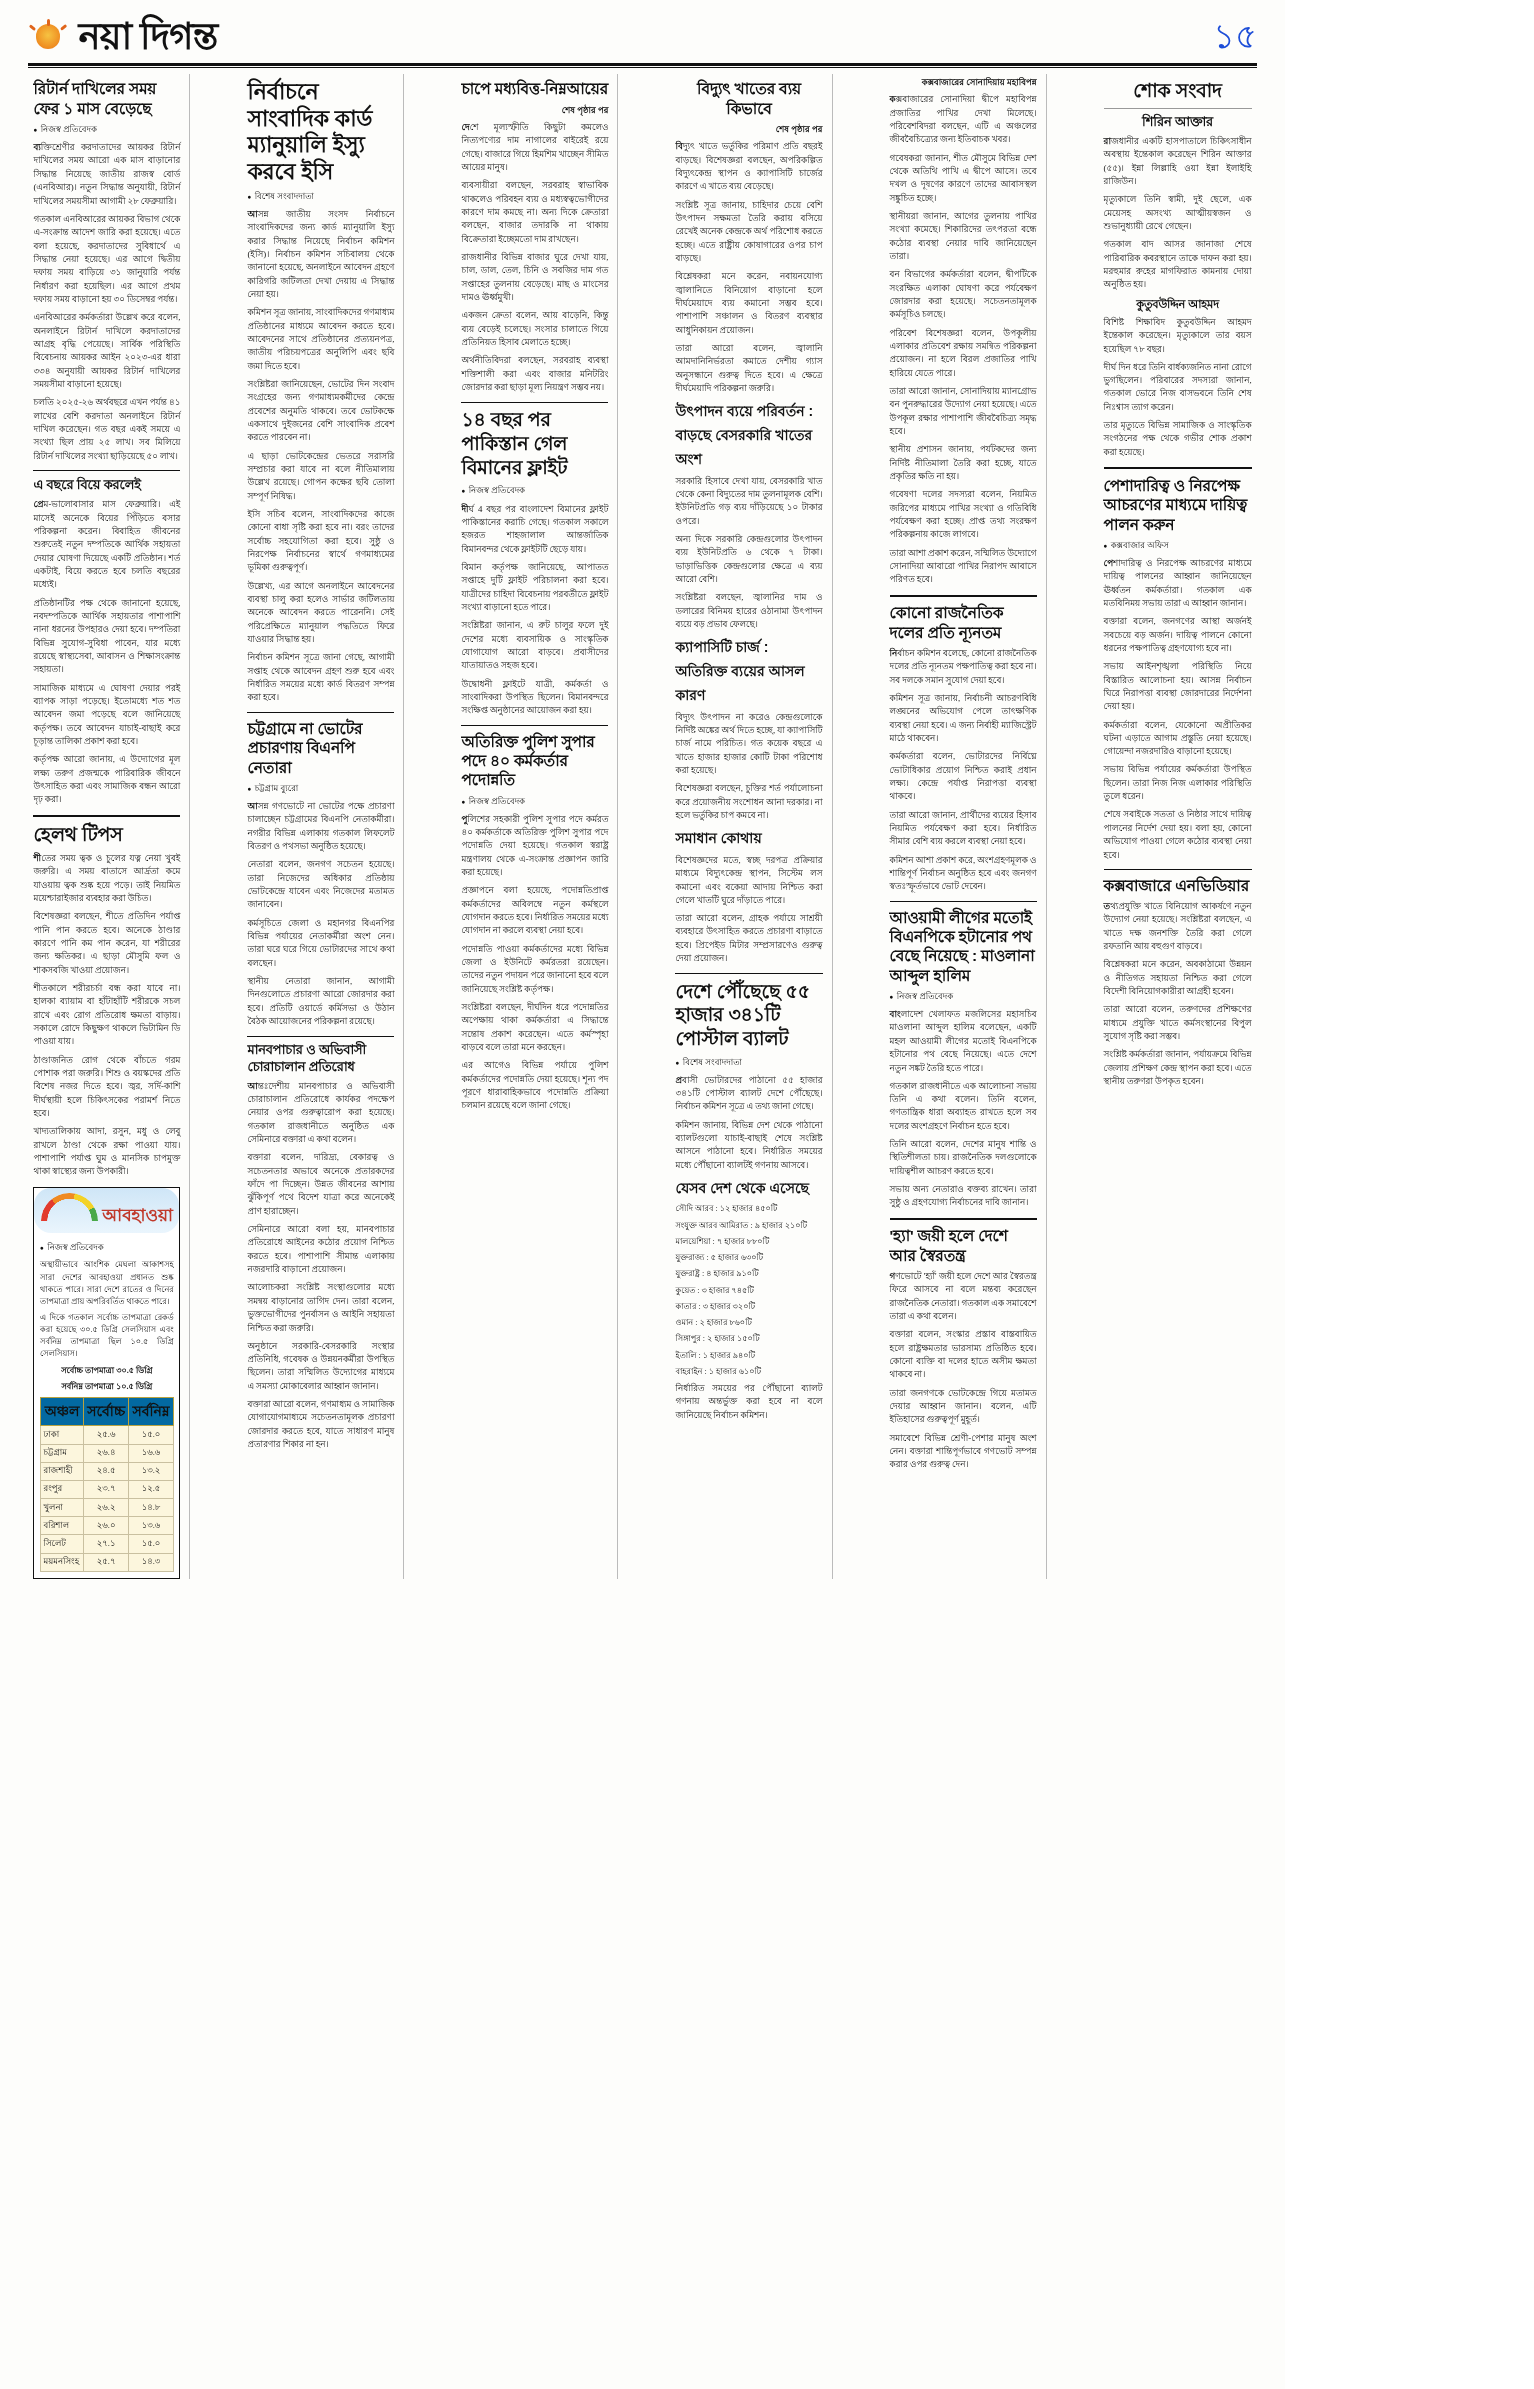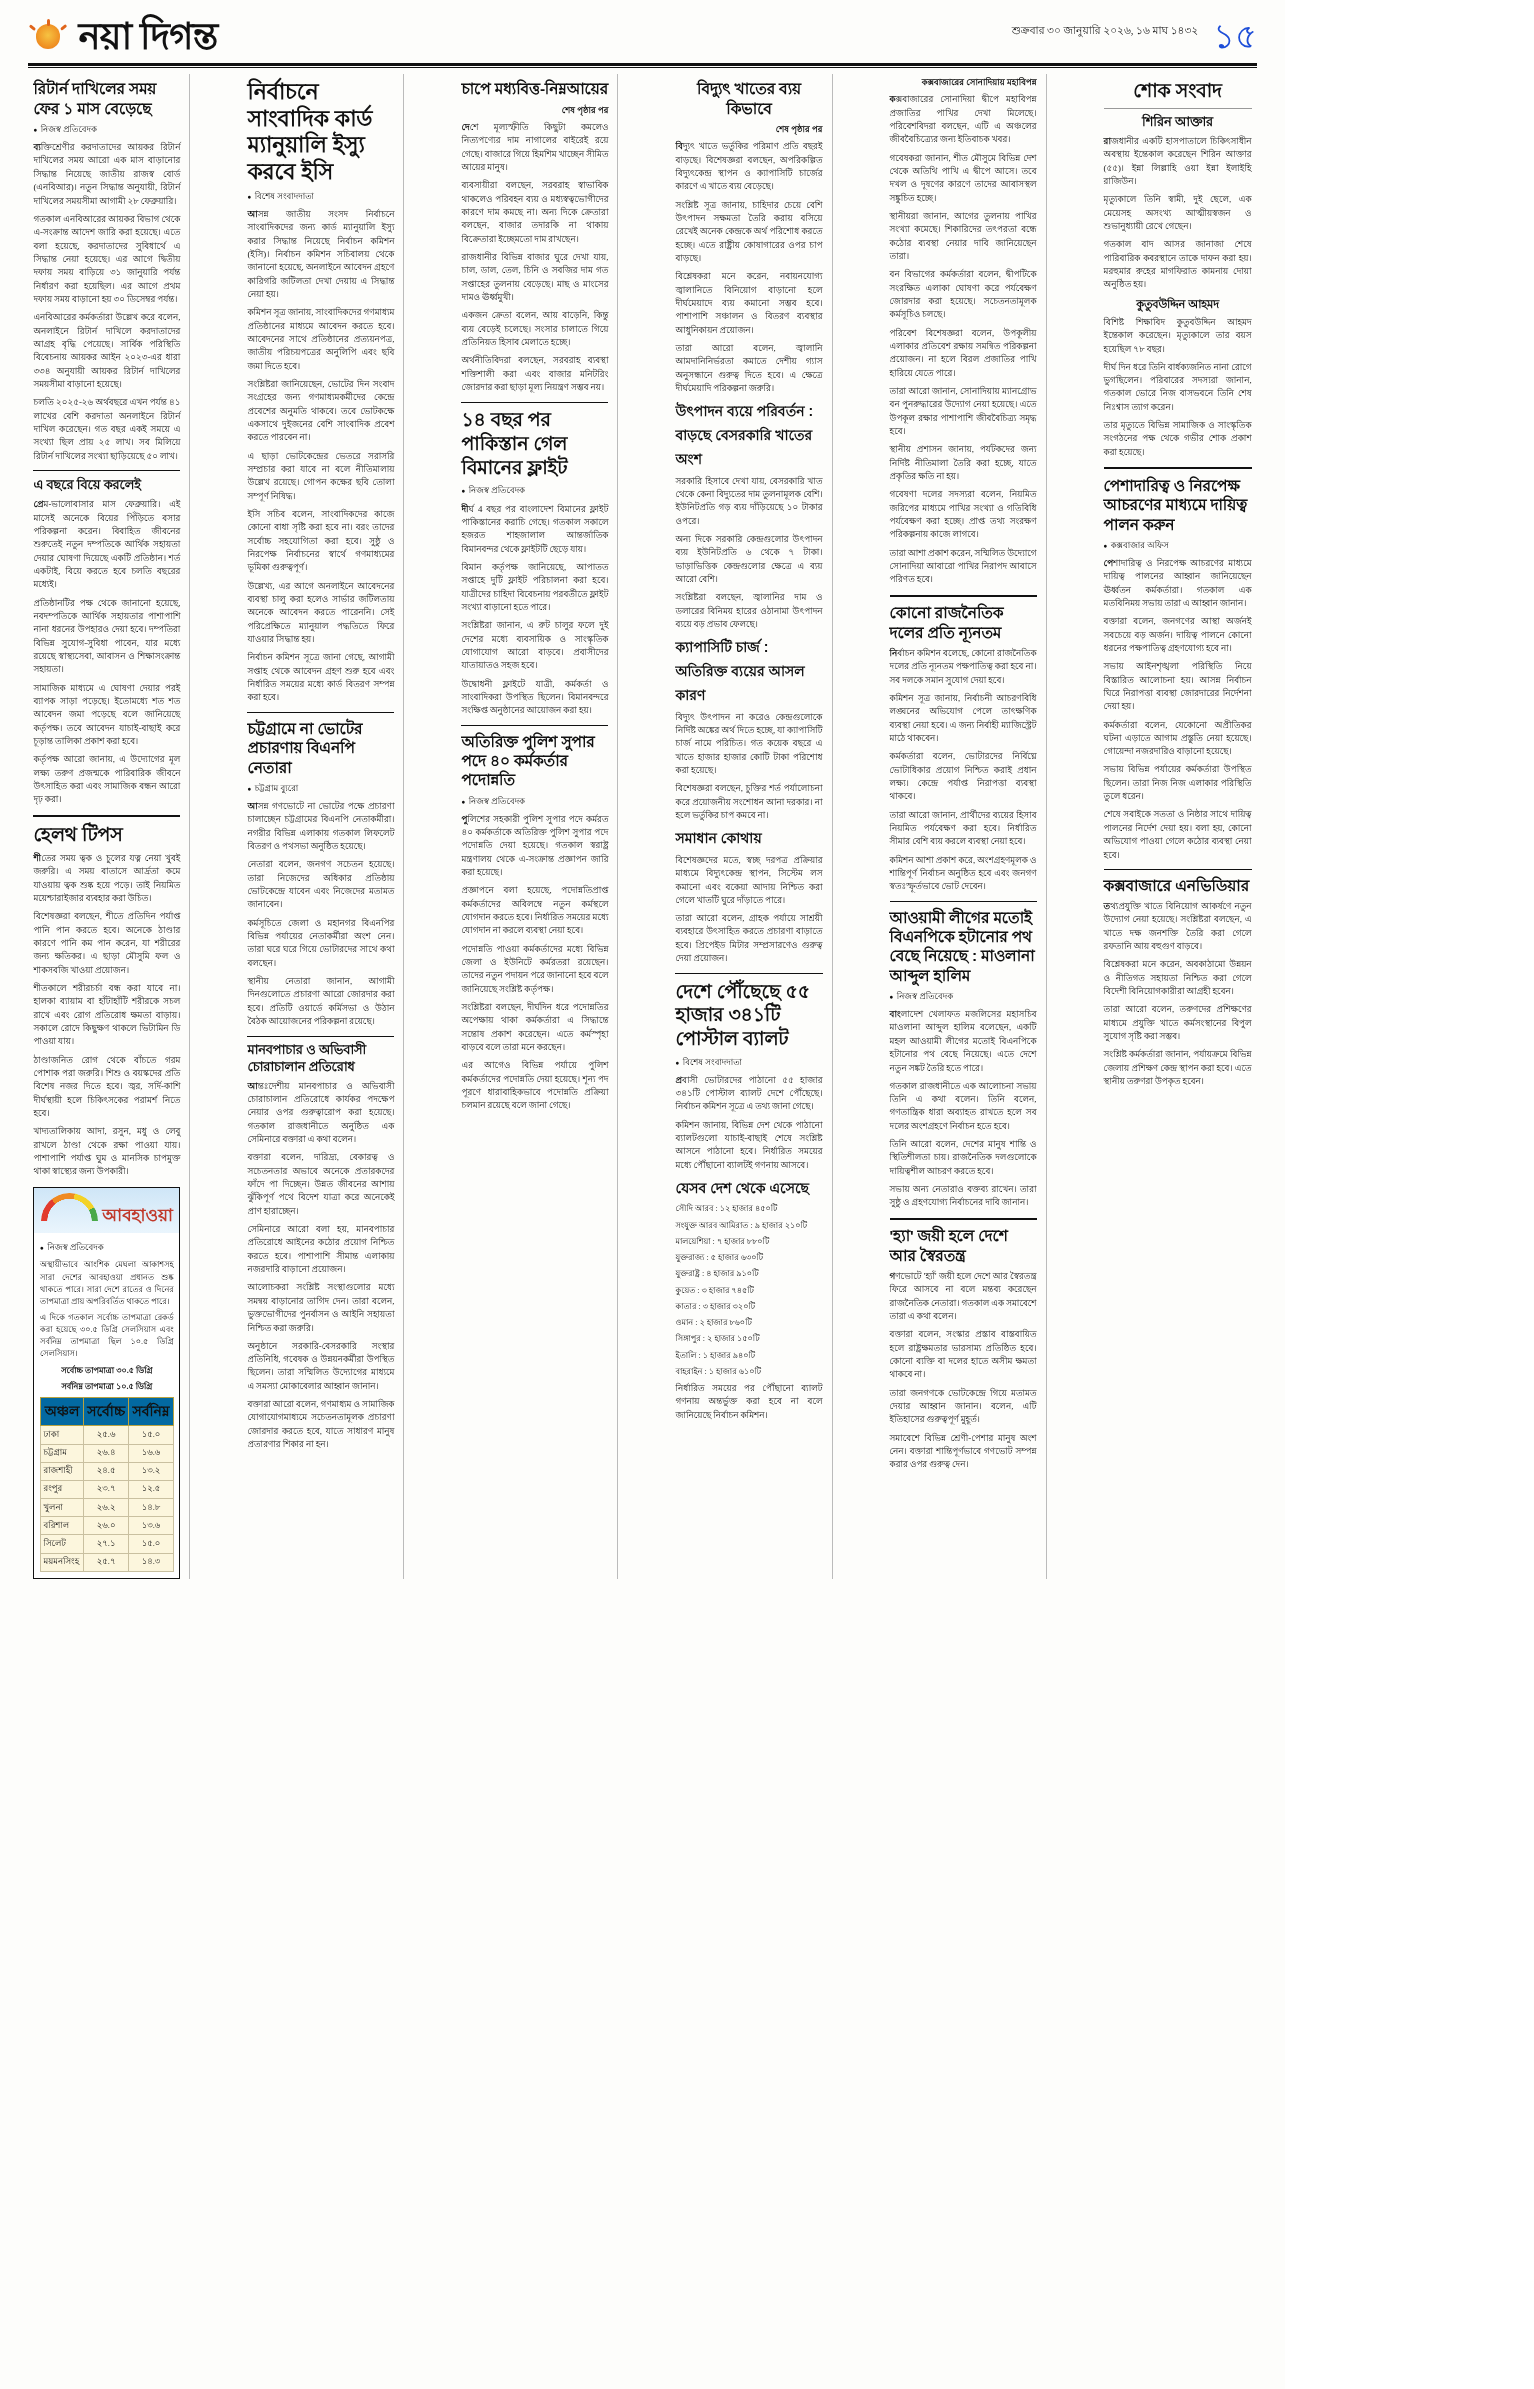--- a/index.html
+++ b/index.html
@@ -117,20 +117,21 @@
     border:0.8px solid #111;
     margin-top:8.1px;
     background:#fff;
     overflow:hidden;
   }
   .weather-top{
     background:linear-gradient(180deg,#cfe6f7 0%, #eaf5fd 100%);
     padding:4.9px 4.9px 3.3px 4.9px;
     position:relative;
     height:37px;
+    border-radius:17px;
   }
   .rainbow{
     position:absolute;left:6.5px;top:4.9px;width:57px;height:28px;
     border-radius:57px 57px 0 0;
     background:
       conic-gradient(from 270deg at 50% 100%, #e23b2e 0 14%, #f08a22 0 28%, #f3d227 0 42%, #4aa94a 0 56%, #2f6fd0 0 70%, #7b3fa0 0 100%);
     -webkit-mask:radial-gradient(circle at 50% 100%, transparent 0 55%, #000 56%);
             mask:radial-gradient(circle at 50% 100%, transparent 0 55%, #000 56%);
   }
   .weather-title{
@@ -165,21 +166,20 @@
     <div class="logo-wrap">
       <div class="logo-sun">
         <div class="disc"></div>
         <div class="ray" style="left:19px;top:-0.8px;"></div>
         <div class="ray" style="left:3.3px;top:4.9px;transform:rotate(-50deg);"></div>
         <div class="ray" style="left:34px;top:4.9px;transform:rotate(50deg);"></div>
       </div>
       <div class="logo-text">নয়া দিগন্ত</div>
     </div>
     <div class="masthead-mid">
-      <div>শুক্রবার ৩০ জানুয়ারি ২০২৬, ১৬ মাঘ ১৪৩২</div>
     </div>
     <div class="page-no">১৫</div>
   </div>
   <div class="rule-thick"></div>
   <div class="rule-thin"></div>
 
   <div class="content">
 
     <div class="col">
 

